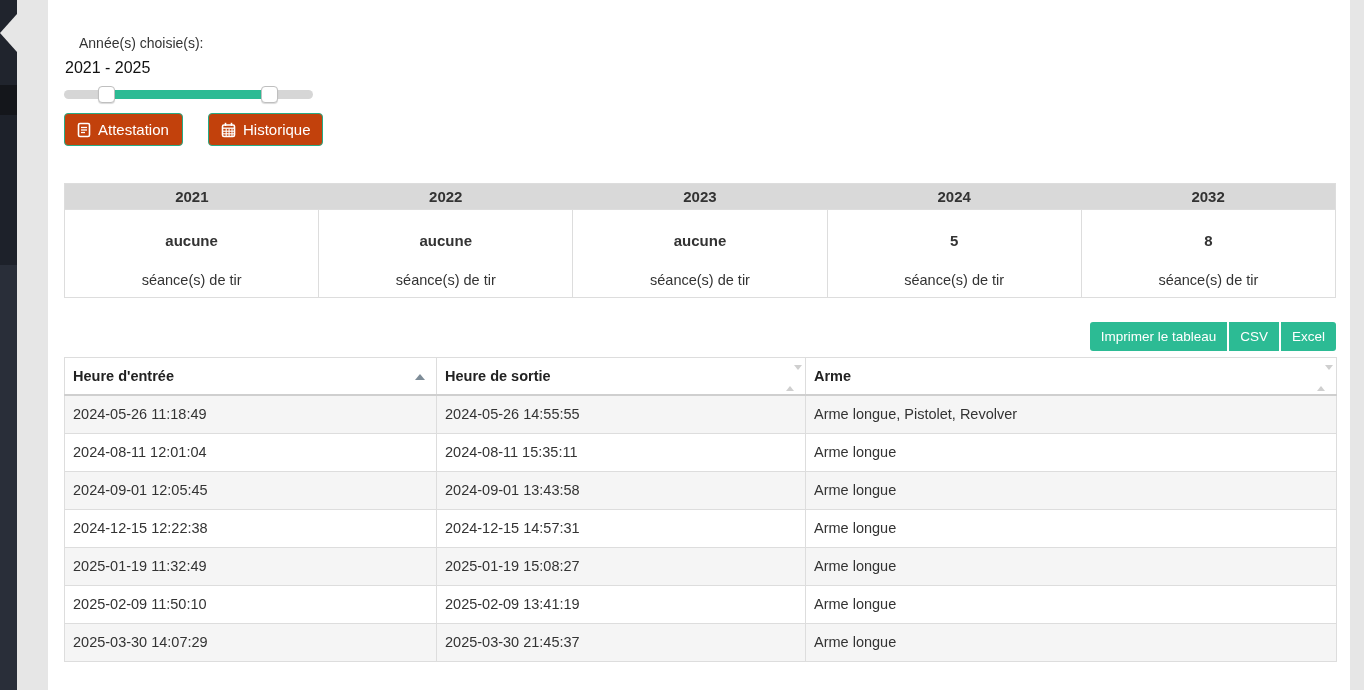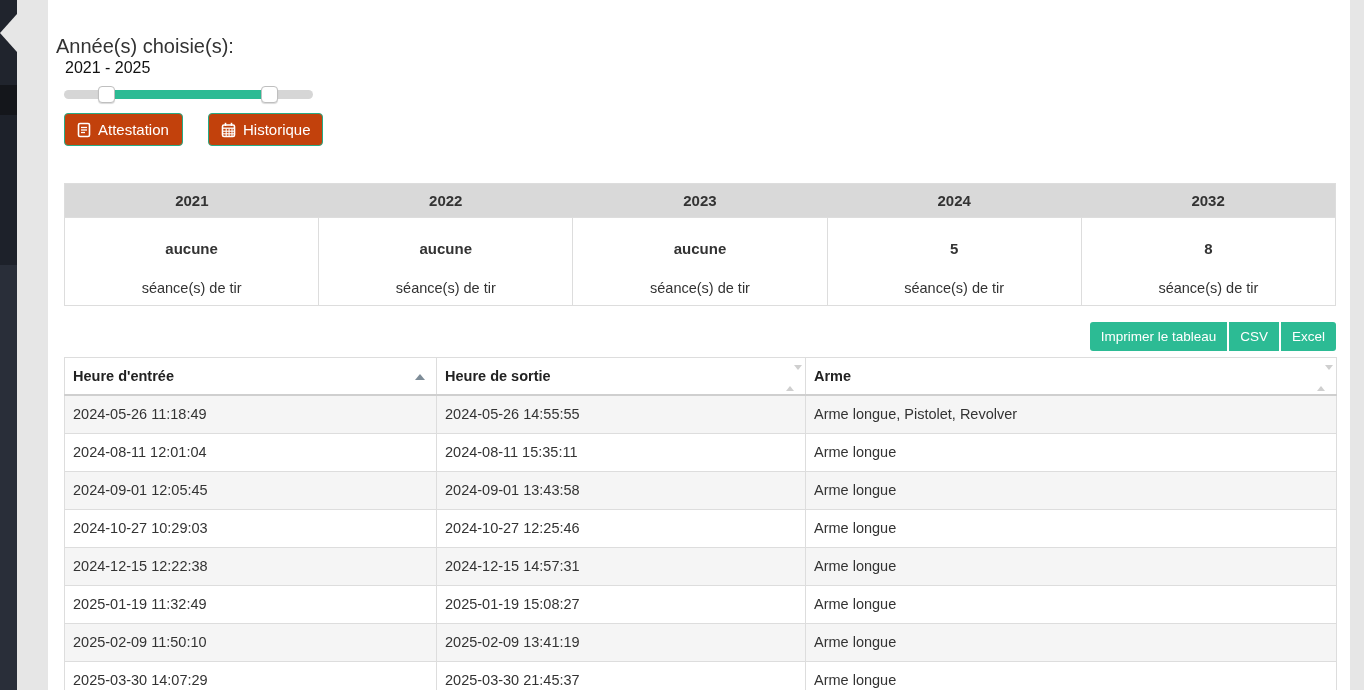--- a/index.html
+++ b/index.html
@@ -24,21 +24,21 @@
     border-right:17px solid #e6e6e6;
     cursor:pointer;
   }
 
   
   .card {
     position:absolute; left:48px; top:0; width:1302px; height:690px;
     background:#ffffff; overflow:hidden;
   }
 
-  .years-label { position:absolute; left:8px; top:35px; font-size:20px; color:#333; }
+  .years-label { position:absolute; left:31px; top:35px; font-size:14px; color:#333; }
   .range-text  { position:absolute; left:17px; top:59px; font-size:16px; color:#111; }
 
   
   .slider { position:absolute; left:16px; top:85px; width:249px; height:19px; }
   .slider .track {
     position:absolute; left:0; top:5px; width:249px; height:9px;
     background:#d6d6d6; border-radius:5px;
   }
   .slider .fill {
     position:absolute; left:42px; top:5px; width:164px; height:9px;
@@ -64,21 +64,21 @@
   .btn-historique  { left:160px; width:115px; }
   .btn svg { display:block; }
 
   
   .summary {
     position:absolute; left:16px; top:183px; width:1272px;
     border-collapse:collapse; table-layout:fixed;
     border:1px solid #ddd;
   }
   .summary th {
-    height:34px; background:#d9d9d9; font-size:15px; font-weight:bold;
+    height:26px; background:#d9d9d9; font-size:15px; font-weight:bold;
     color:#333; text-align:center; border:none;
   }
   .summary td {
     height:88px; border:1px solid #ddd; background:#fff;
     text-align:center; vertical-align:top; padding-top:22px;
   }
   .sum-count { font-size:15px; font-weight:bold; color:#333; line-height:18px; }
   .sum-unit  { font-size:14.5px; color:#333; line-height:18px; margin-top:21px; }
 
   
@@ -271,25 +271,20 @@
           <td>2024-08-11 15:35:11</td>
           <td>Arme longue</td>
         </tr>
 
         <tr>
           <td>2024-09-01 12:05:45</td>
           <td>2024-09-01 13:43:58</td>
           <td>Arme longue</td>
         </tr>
 
-        <tr>
-          <td>2024-10-27 10:29:03</td>
-          <td>2024-10-27 12:25:46</td>
-          <td>Arme longue</td>
-        </tr>
 
         <tr>
           <td>2024-12-15 12:22:38</td>
           <td>2024-12-15 14:57:31</td>
           <td>Arme longue</td>
         </tr>
 
         <tr>
           <td>2025-01-19 11:32:49</td>
           <td>2025-01-19 15:08:27</td>

